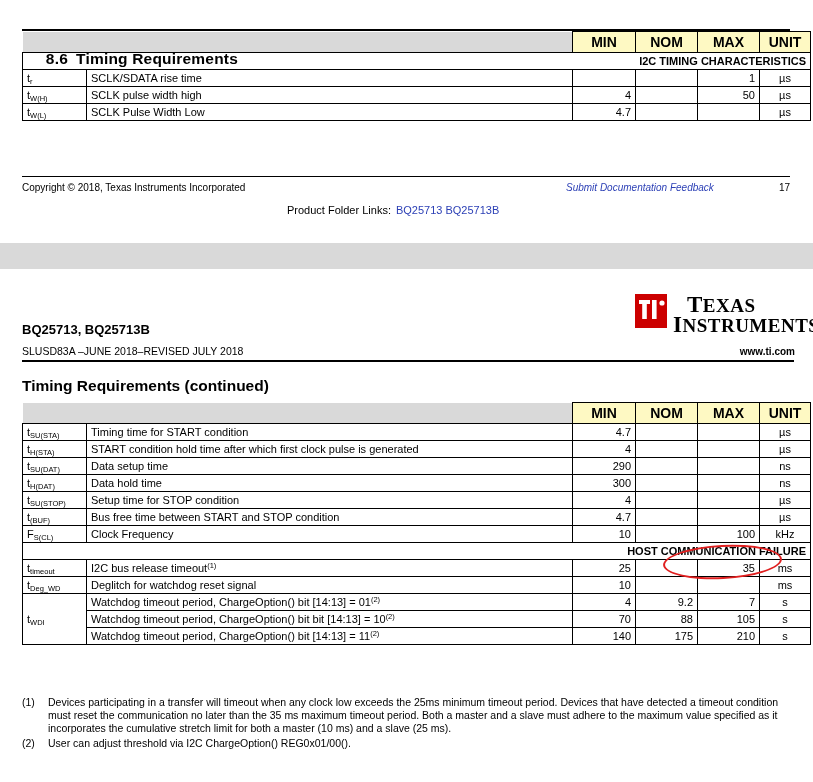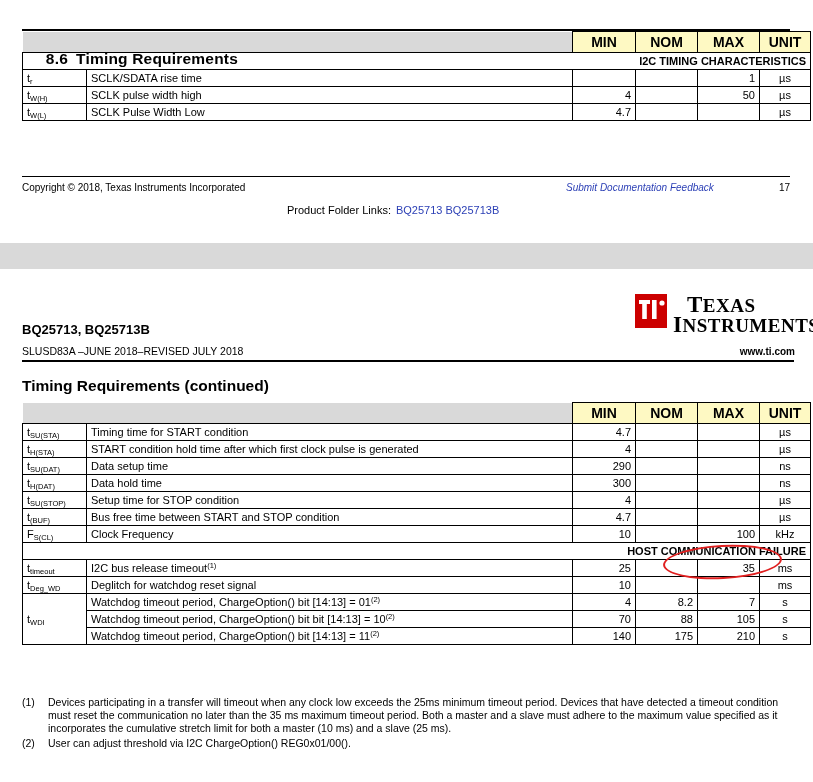--- a/index.html
+++ b/index.html
@@ -273,21 +273,21 @@
       <td class="num">10</td>
       <td class="num"></td>
       <td class="num"></td>
       <td class="unit">ms</td>
     </tr>
 
     <tr>
       <td class="sym" rowspan="3"><span>t</span><sub>WDI</sub></td>
       <td class="desc"><span>Watchdog timeout period, ChargeOption() bit [14:13] = 01</span><sup>(2)</sup></td>
       <td class="num">4</td>
-      <td class="num">8.2</td>
+      <td class="num">9.2</td>
       <td class="num">7</td>
       <td class="unit">s</td>
     </tr>
     <tr>
       <td class="desc"><span>Watchdog timeout period, ChargeOption() bit bit [14:13] = 10</span><sup>(2)</sup></td>
       <td class="num">70</td>
       <td class="num">88</td>
       <td class="num">105</td>
       <td class="unit">s</td>
     </tr>

